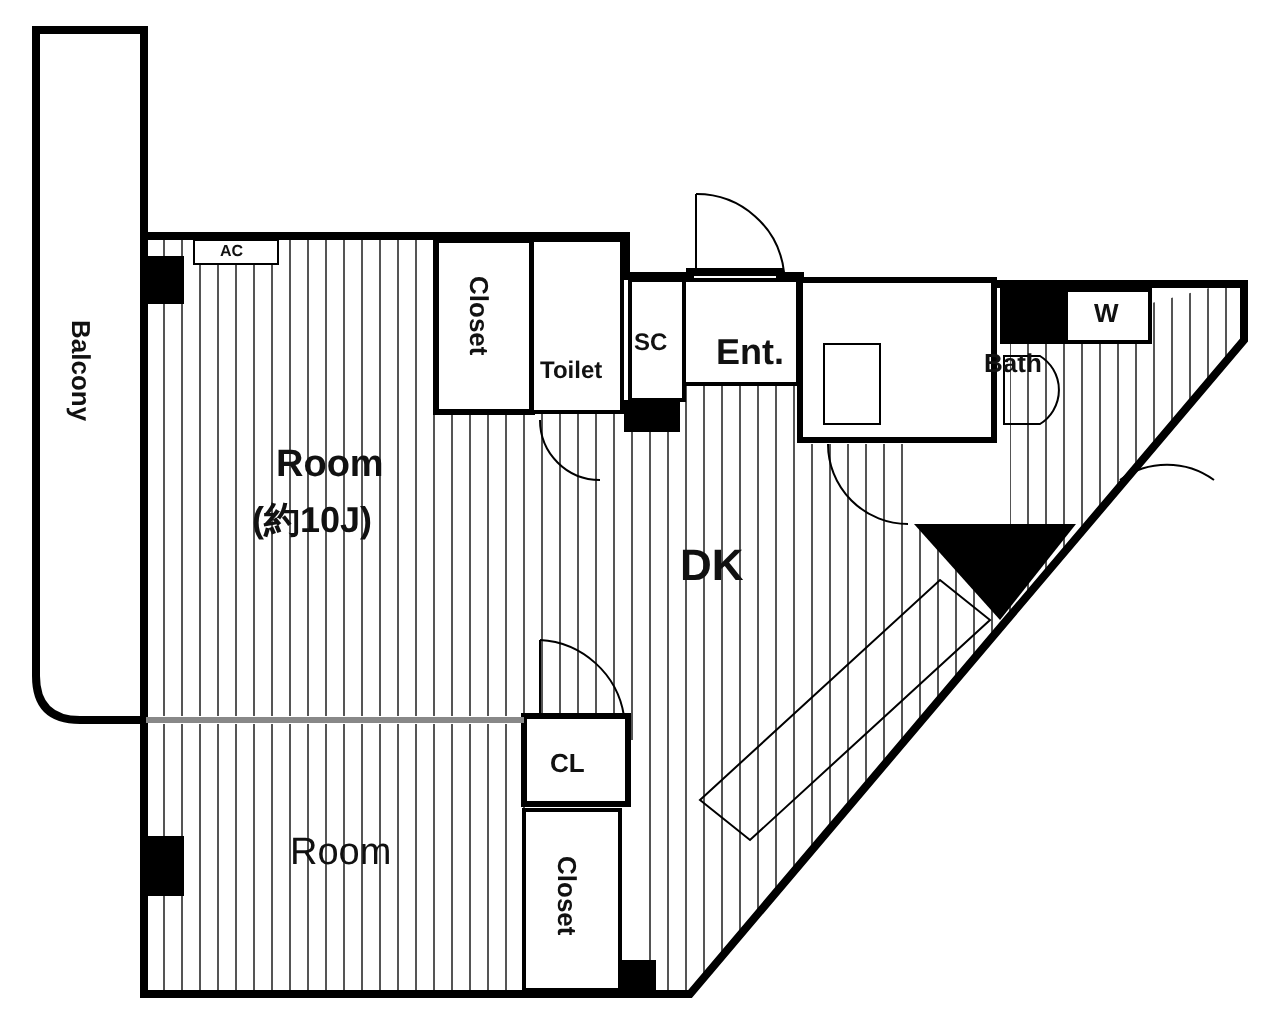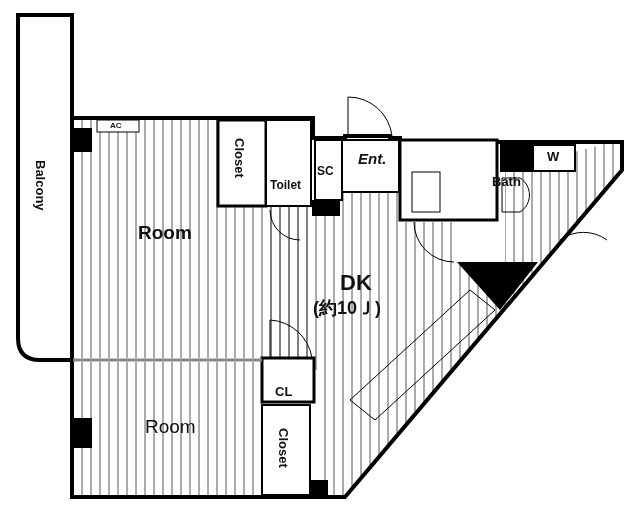--- a/index.html
+++ b/index.html
@@ -61,25 +61,25 @@
     <path d="M414,222 A40,40 0 0 0 454,262"></path>
     <path d="M560,240 A40,40 0 0 1 607,240"></path>
     <rect x="412" y="172" width="28" height="40"></rect>
     <path d="M502,178 L520,178 A20,20 0 0 1 520,212 L502,212 Z"></path>
     <polygon points="350,400 470,290 495,310 375,420"></polygon>
   </g>
 </svg>
 
 <div class="lbl vert" style="left:33px;top:160px;font-size:13px;">Balcony</div>
 <div class="lbl" style="left:138px;top:222px;font-size:19px;">Room</div>
+<div class="lbl" style="left:126px;top:248px;font-size:18px;">(約10J)</div>
 <div class="lbl" style="left:145px;top:416px;font-size:19px;font-weight:normal;">Room</div>
 <div class="lbl" style="left:340px;top:270px;font-size:22px;">DK</div>
-<div class="lbl" style="left:313px;top:296px;font-size:18px;">(約10Ｊ)</div>
 <div class="lbl vert" style="left:232px;top:138px;font-size:13px;">Closet</div>
 <div class="lbl vert" style="left:276px;top:428px;font-size:13px;">Closet</div>
-<div class="lbl" style="left:275px;top:384px;font-size:13px;">CL</div>
+<div class="lbl" style="left:275px;top:374px;font-size:13px;">CL</div>
 <div class="lbl" style="left:270px;top:178px;font-size:12px;">Toilet</div>
 <div class="lbl" style="left:317px;top:164px;font-size:12px;">SC</div>
-<div class="lbl" style="left:358px;top:150px;font-size:15px;font-style:italic;">Ent.</div>
+<div class="lbl" style="left:358px;top:166px;font-size:18px;">Ent.</div>
 <div class="lbl" style="left:452px;top:174px;font-size:13px;padding-left:40px;">Bath</div>
 <div class="lbl" style="left:547px;top:149px;font-size:13px;">W</div>
 <div class="lbl" style="left:110px;top:121px;font-size:8px;">AC</div>
 </div>
 
 </body></html>

